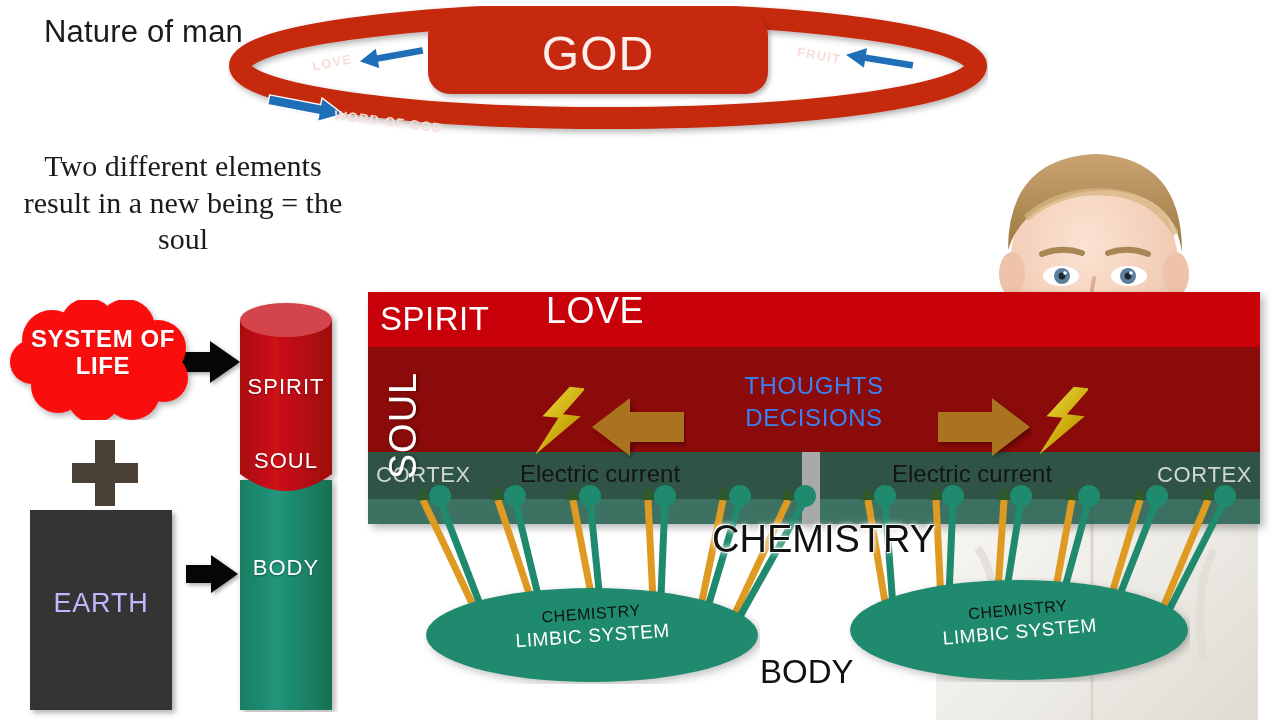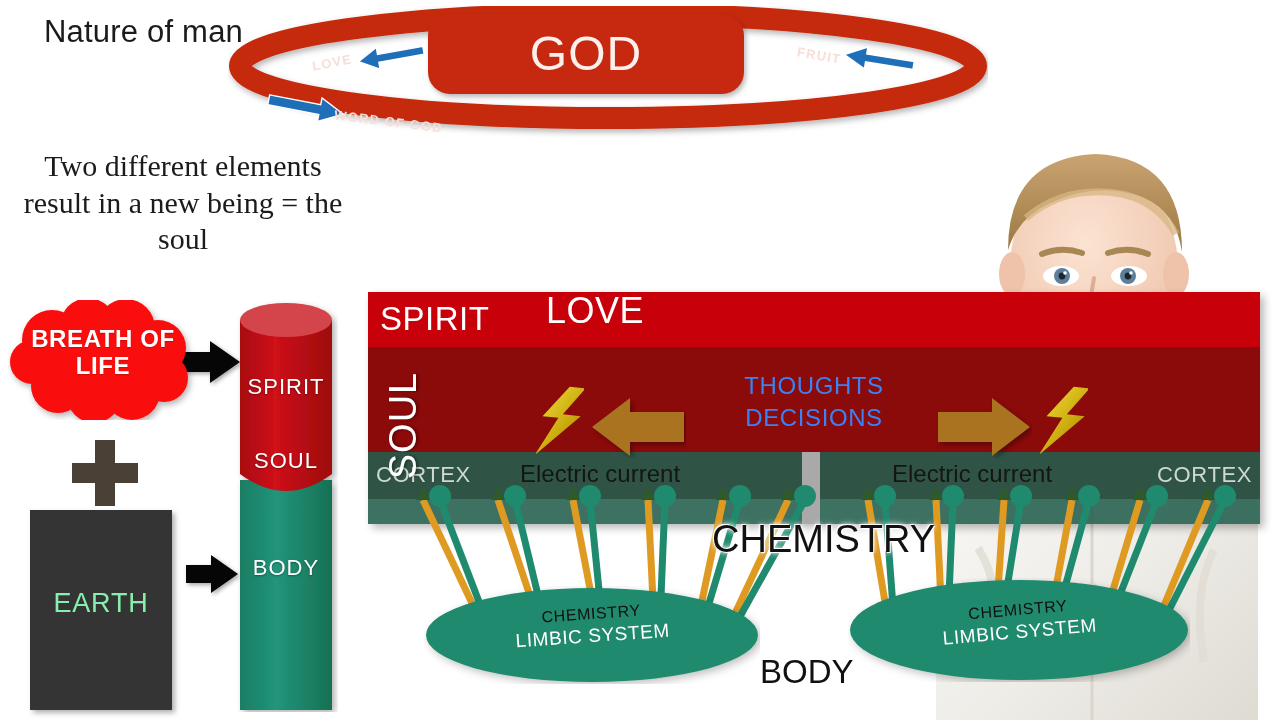--- a/index.html
+++ b/index.html
@@ -20,21 +20,21 @@
     letter-spacing:.2px;white-space:nowrap;
   }
   .h-sub{
     left:18px;top:148px;width:330px;font-size:30px;line-height:1.22;
     color:#1b1b1b;text-align:center;font-family:Liberation Serif, serif;
   }
 
   
   .loop-wrap{left:228px;top:6px;width:760px;height:132px;}
   .god-box{
-    left:428px;top:14px;width:316px;height:80px;background:#C6290F;
+    left:428px;top:14px;width:340px;height:80px;background:#C6290F;
     border-radius:22px;z-index:4;
     box-shadow:2px 3px 5px rgba(0,0,0,.28);
   }
   .god-box span{
     color:#fdf0ec;font-size:48px;line-height:80px;display:block;
     text-align:center;letter-spacing:1px;
   }
   .lbl-loop{
     z-index:6;color:#f7ded7;font-size:13px;letter-spacing:1.2px;
     white-space:nowrap;font-weight:600;
@@ -60,21 +60,21 @@
   .plus i.v{left:23px;top:0;width:20px;height:66px;}
   .plus i.h{left:0;top:23px;width:66px;height:20px;}
 
   
   .earth{
     left:30px;top:510px;width:142px;height:200px;background:#343434;
     box-shadow:3px 3px 5px rgba(0,0,0,.3);
   }
   .earth span{
     position:absolute;left:0;right:0;top:78px;text-align:center;
-    color:#86efac;font-size:27px;letter-spacing:.8px;
+    color:#c4b5fd;font-size:27px;letter-spacing:.8px;
   }
 
   
   .blkarrow{filter:drop-shadow(2px 2px 2px rgba(0,0,0,.35));}
 
   
   .cyl{left:234px;top:300px;width:104px;height:412px;z-index:2;}
   .cyl .lab{
     position:absolute;left:0;right:0;text-align:center;color:#fff;
     font-size:22px;letter-spacing:1px;z-index:5;
@@ -237,21 +237,21 @@
         <circle cx="118" cy="28" r="29"></circle>
           <circle cx="150" cy="48" r="28"></circle>
         <circle cx="156" cy="78" r="24"></circle>
           <circle cx="124" cy="92" r="28"></circle>
         <circle cx="86" cy="96" r="27"></circle>
           <circle cx="50" cy="86" r="27"></circle>
         <circle cx="24" cy="62" r="22"></circle>
         <rect x="30" y="32" width="132" height="58" rx="20"></rect>
       </g>
     </svg>
-    <span>BREATH OF LIFE</span>
+    <span>SYSTEM OF LIFE</span>
   </div>
 
   <div class="abs plus">
     <i class="v"></i>
       <i class="h"></i>
   </div>
 
   <div class="abs earth">
     <span>EARTH</span>
   </div>

